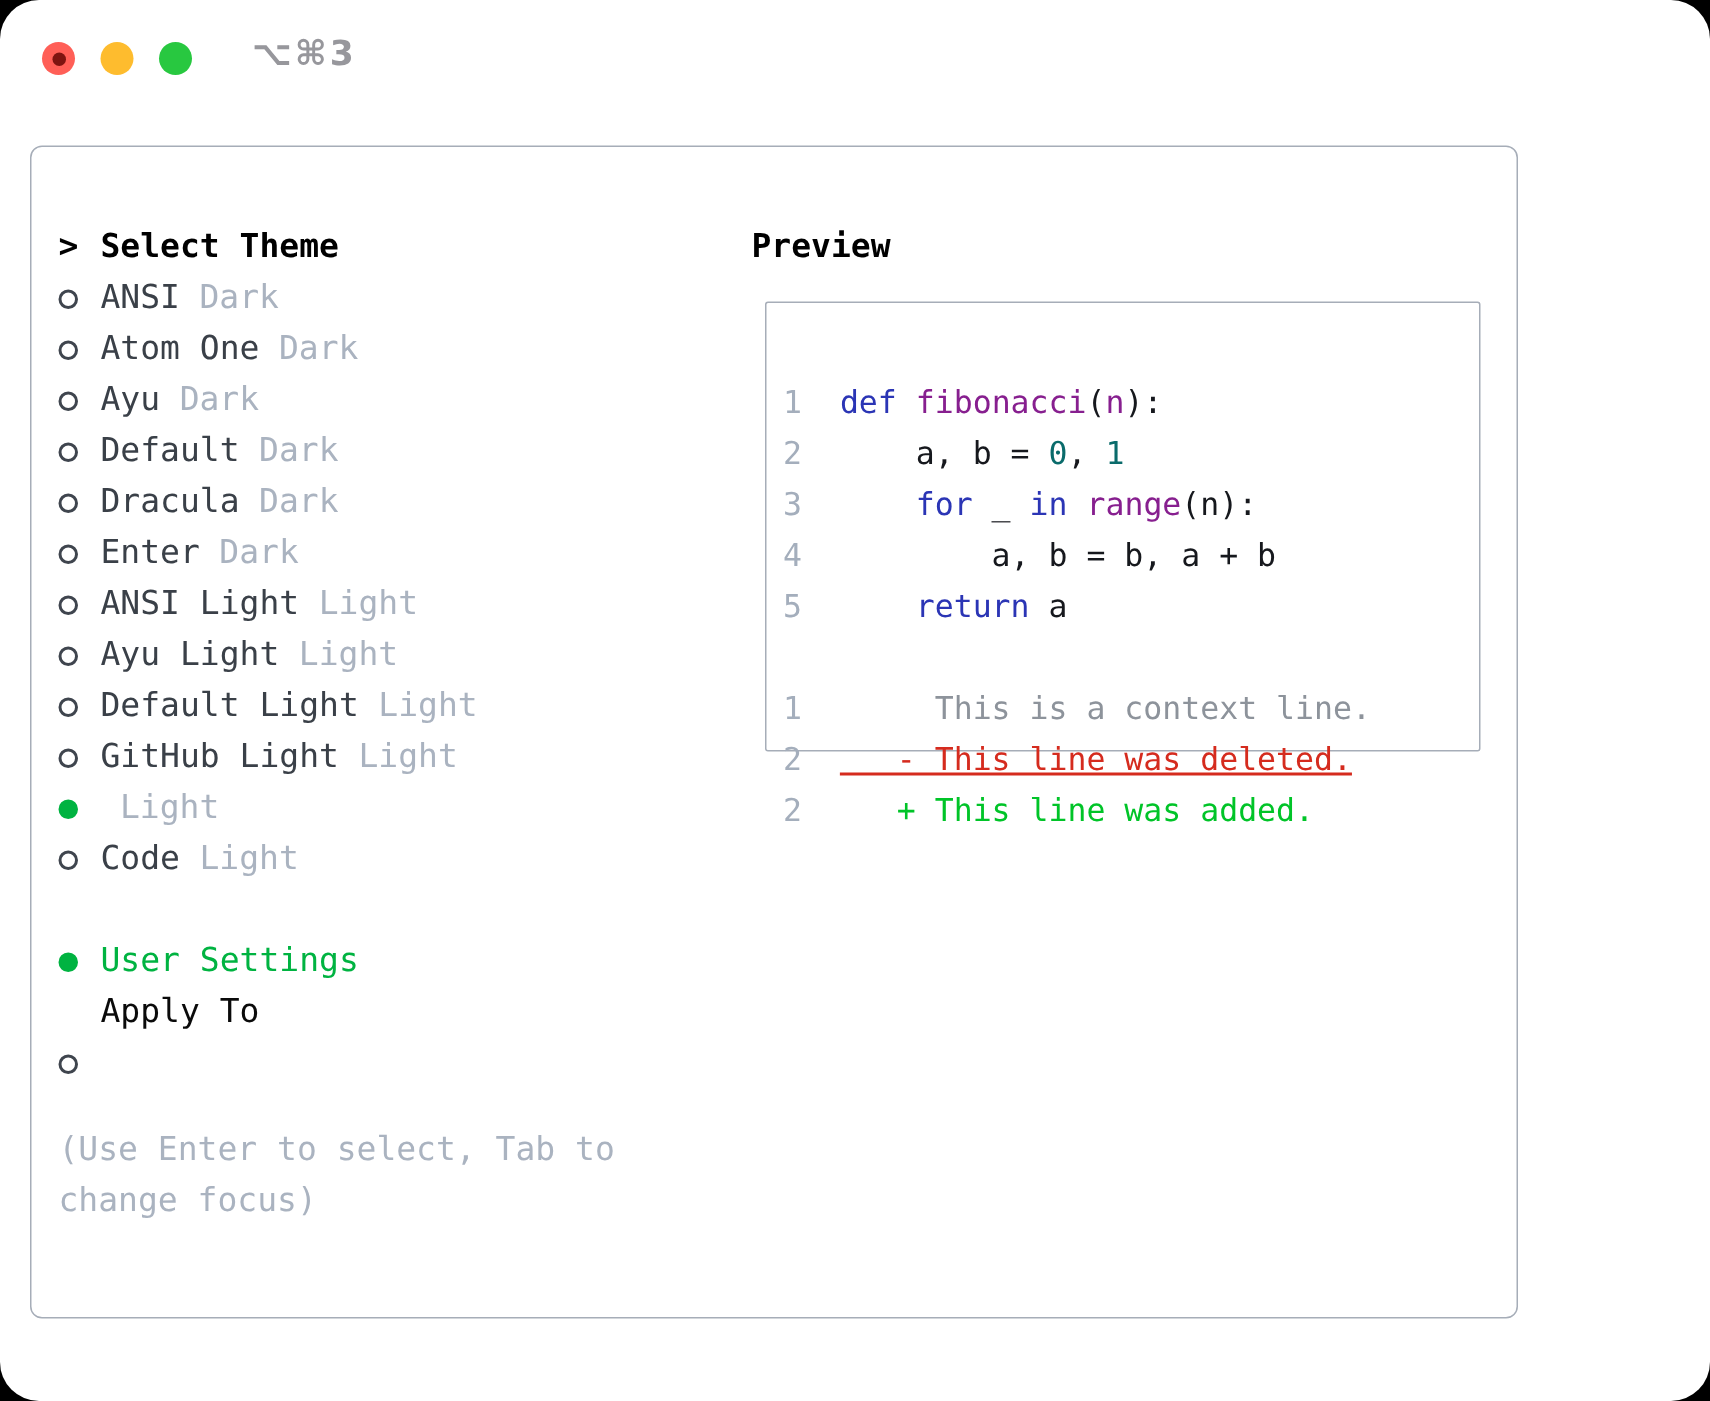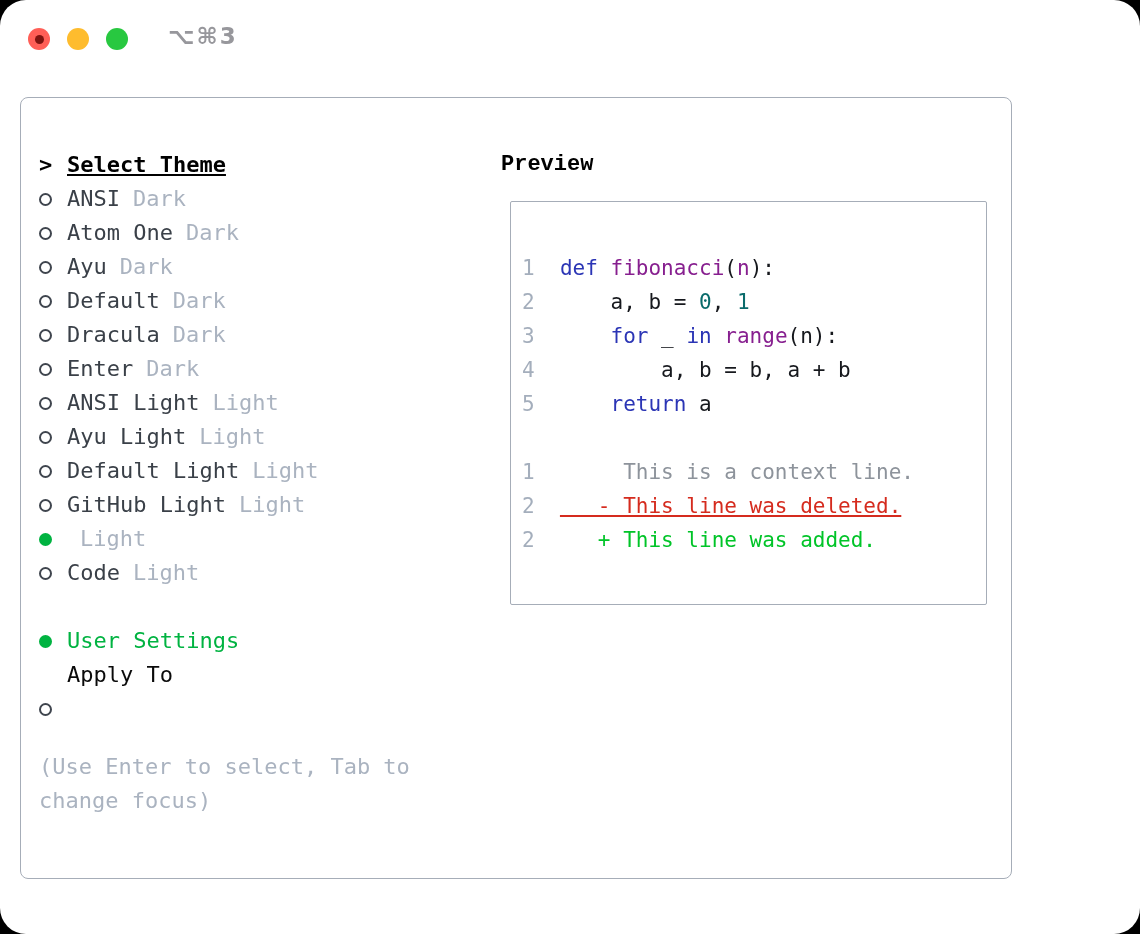--- a/index.html
+++ b/index.html
@@ -33,33 +33,33 @@
   .left-col{
     position:absolute;left:18px;top:50px;width:430px;
     font-size:22px;line-height:34px;color:#3a4048;
   }
   .row{display:flex;height:34px;align-items:center;}
   .bullet-slot{width:28px;flex:0 0 28px;display:flex;align-items:center;}
   .radio{width:13px;height:13px;border-radius:50%;border:2px solid #3f454e;box-sizing:border-box;}
   .row.sel .radio{background:var(--accent_green,#00b341);border-color:var(--accent_green,#00b341);}
   .row.sel .tname{color:var(--accent_green,#00b341);}
   .caret{font-weight:bold;color:#000;}
-  .hdr-label{font-weight:bold;color:#000;text-decoration:underline;}
+  .hdr-label{font-weight:bold;color:#000;}
   .section-label{color:#0a0a0a;}
   .tname{white-space:pre;}
   .tvariant{color:#aab3c0;margin-left:13px;white-space:pre;}
   .spacer{height:34px;}
   .help{color:#aab3c0;line-height:34px;margin-top:24px;width:420px;}
   
   .preview-label{
     position:absolute;left:480px;top:50px;height:34px;line-height:34px;
-    font-size:22px;font-weight:bold;color:#000;font-family:Liberation Mono, monospace;
+    font-size:22px;font-weight:bold;color:#000;
   }
   .pbox{
-    position:absolute;left:489px;top:103px;width:477px;height:404px;
+    position:absolute;left:489px;top:103px;width:477px;height:300px;
     border:1.5px solid #a6adb8;border-radius:2px;box-sizing:border-box;
     padding:49px 0 0 11px;
     font-size:21px;line-height:34px;white-space:pre;color:#16181d;
     background:#fff;
   }
   .cline{height:34px;}
   .ln{display:inline-block;width:3ch;color:#a4aebc;}
   .kw{color:var(--keyword_blue,#2b35b5);}
   .fn{color:var(--function_purple,#871f8f);}
   .nm{color:var(--number_teal,#0a6b6b);}

